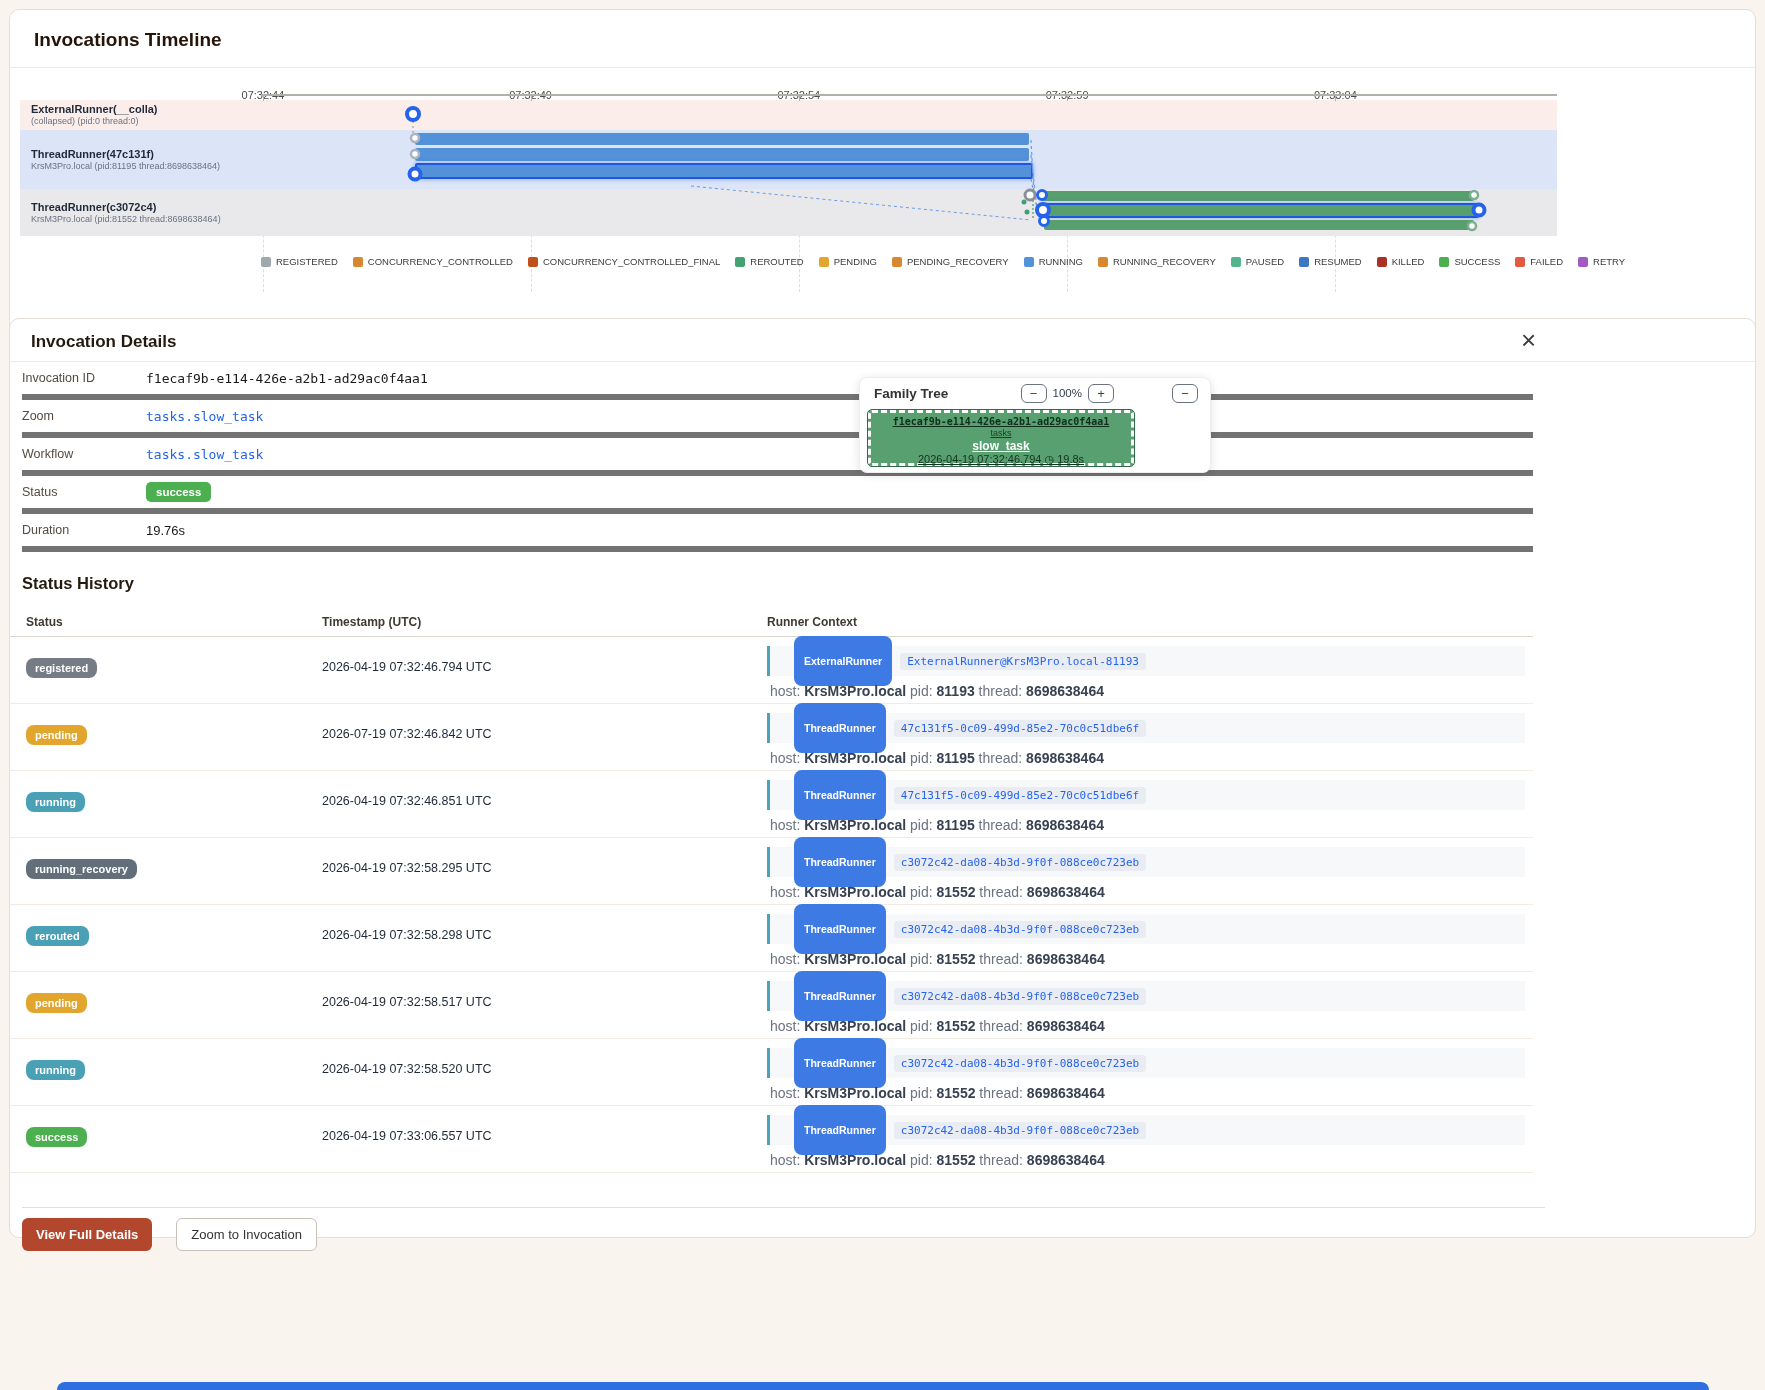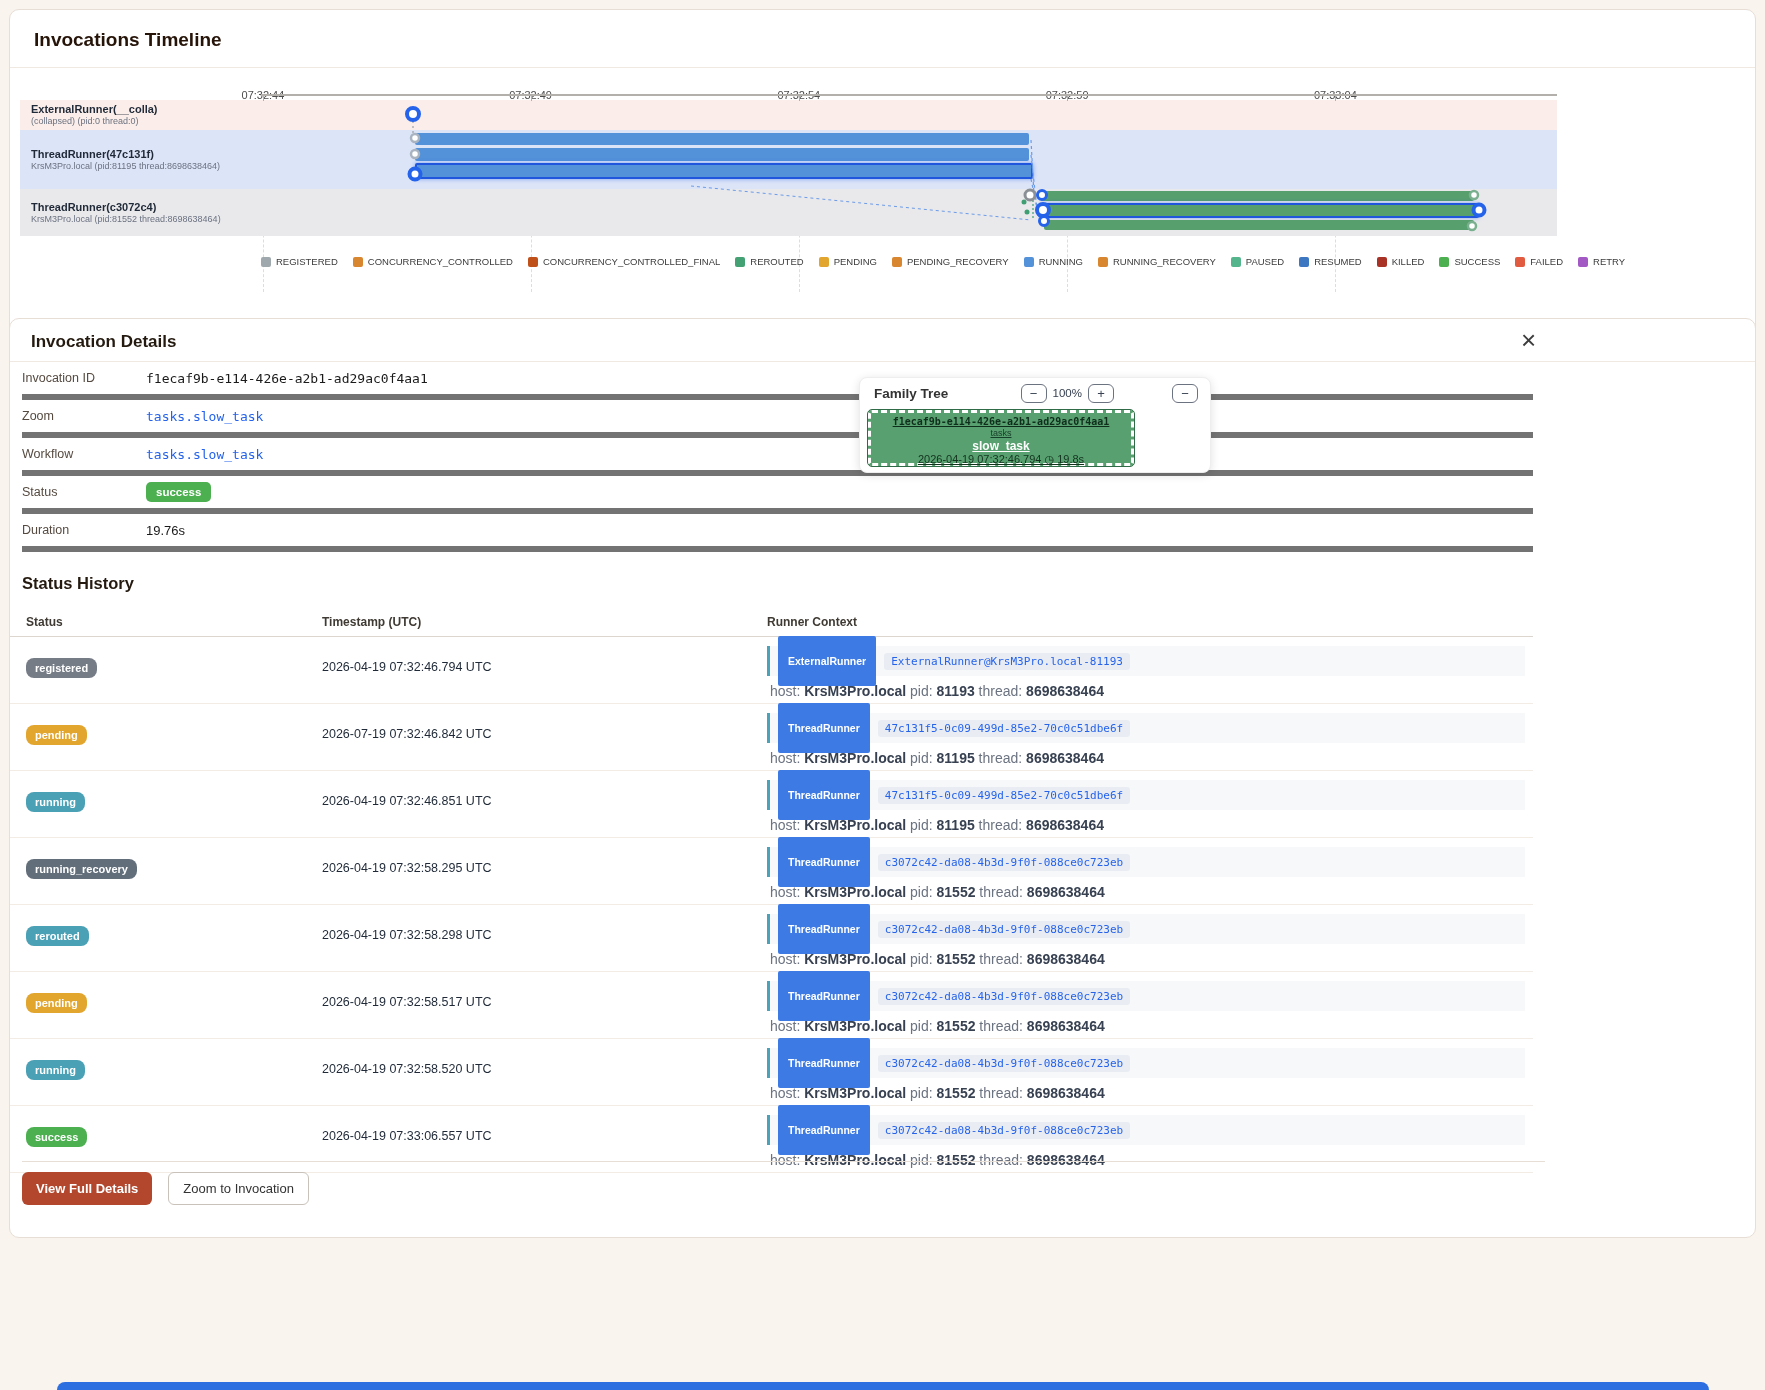--- a/index.html
+++ b/index.html
@@ -67,27 +67,27 @@
   .sh-head > div { font-size:12px; font-weight:bold; color:#3f3a33; }
   .col-status { width:312px; padding-left:16px; }
   .col-ts { width:445px; }
   .col-runner { flex:1; }
   .h-row { display:flex; align-items:flex-start; height:67px; border-bottom:1px solid #f2ece5; width:1523px; }
   .h-row .col-status { padding-top:21px; }
   .h-row .col-ts { padding-top:23px; font-size:12.5px; color:#1f2937; }
   .h-row .col-runner { padding-top:9px; }
   .h-badge { display:inline-block; color:#fff; font-size:11px; font-weight:bold; padding:4px 9px; border-radius:8px; }
   .runner-card { width:758px; height:30px; background:#f7f8fa; border-left:3px solid #4aa3b8; display:flex; align-items:center; }
-  .runner-pill { margin-left:8px; background:#3d7ae4; color:#fff; font-size:10.5px; font-weight:bold; padding:19px 10px; border-radius:2px; }
+  .runner-pill { margin-left:24px; background:#3d7ae4; color:#fff; font-size:10.5px; font-weight:bold; padding:19px 10px; border-radius:8px; }
   .runner-id { margin-left:8px; font-family:"DejaVu Sans Mono",monospace; font-size:11px; color:#2563eb; background:#e9edf3; padding:2px 7px; border-radius:3px; cursor:pointer; }
   .host-line { margin:7px 0 0 3px; font-size:14px; color:#6b7280; }
   .host-line b { color:#374151; }
 
   
-  .dp-footer { position:absolute; left:12px; top:842px; width:1523px; border-top:1px solid #e7ded5; padding-top:10px; display:flex; gap:16px; }
+  .dp-footer { position:absolute; left:12px; top:888px; width:1523px; border-top:1px solid #e7ded5; padding-top:10px; display:flex; gap:24px; }
   .btn-primary { background:#b2472e; color:#fff; border:none; border-radius:6px; font-size:13px; font-weight:bold; padding:8px 14px; cursor:pointer; font-family:"Liberation Sans",sans-serif; }
   .btn-secondary { background:#fff; color:#333; border:1px solid #c9c2ba; border-radius:6px; font-size:13px; padding:8px 14px; cursor:pointer; font-family:"Liberation Sans",sans-serif; }
 
   .bottom-bar { position:absolute; left:57px; top:1382px; width:1652px; height:8px; background:#2d6ee0; border-radius:10px 10px 0 0; }
 </style>
 </head>
 <body>
 
 <section class="panel" id="timeline-panel">
   <div class="tl-title">Invocations Timeline</div>

